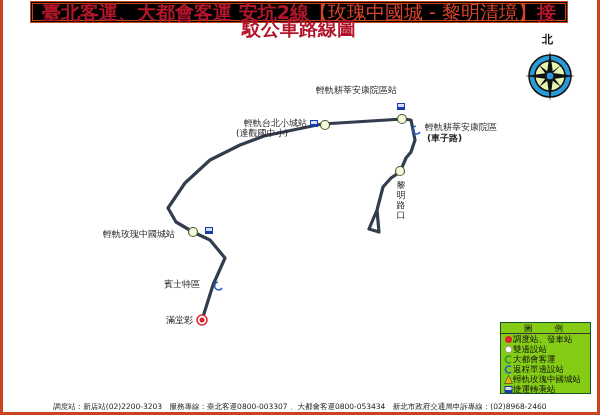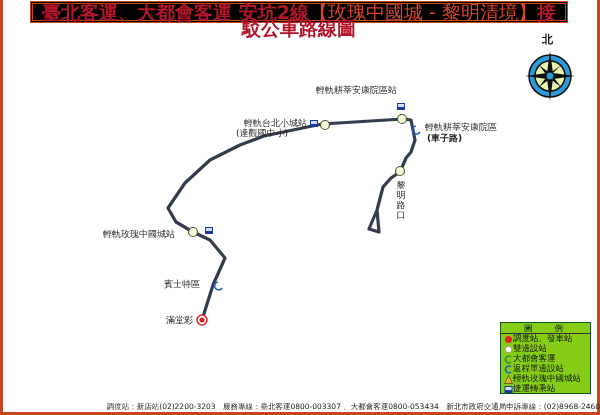--- a/index.html
+++ b/index.html
@@ -13,23 +13,23 @@
   .title-box .hl { color:#d8432a; font-weight:normal; }
   .compass { position:absolute; left:520px; top:32px; width:60px; height:72px; }
   .compass .n { position:absolute; left:22px; top:0; font-size:11px; font-weight:bold; color:#111; }
   svg.map { position:absolute; left:0; top:0; }
   .lbl { position:absolute; font-size:9px; color:#222; white-space:nowrap; line-height:10px; }
   .vlbl { position:absolute; font-size:9px; color:#222; width:10px; line-height:10px; text-align:center; }
   .legend { position:absolute; left:500px; top:322px; width:91px; height:72px; box-sizing:border-box;
             border:1px solid #14532d; background:#84cc16; font-size:8.5px; color:#111; }
   .legend .hd { text-align:center; border-bottom:1px solid #333; height:10px; line-height:10px;
                 letter-spacing:22px; padding-left:18px; }
-  .legend .row { display:flex; align-items:center; height:10px; line-height:10px; padding-left:2px;font-family:Liberation Mono, monospace; }
+  .legend .row { display:flex; align-items:center; height:10px; line-height:10px; padding-left:2px; }
   .legend .sym { width:10px; height:10px; display:inline-flex; align-items:center; justify-content:center; }
-  .footer { position:absolute; left:0; top:402px; width:600px; text-align:right; font-size:7.5px; color:#222; }
+  .footer { position:absolute; left:0; top:402px; width:600px; text-align:center; font-size:7.5px; color:#222; }
 </style>
 </head>
 <body>
 
 <div class="frame"></div>
 
 <div class="title-box">
   <span>臺北客運、大都會客運 安坑2線</span><span class="hl">【玫瑰中國城 - 黎明清境】</span><span>接駁公車路線圖</span>
 </div>
 

